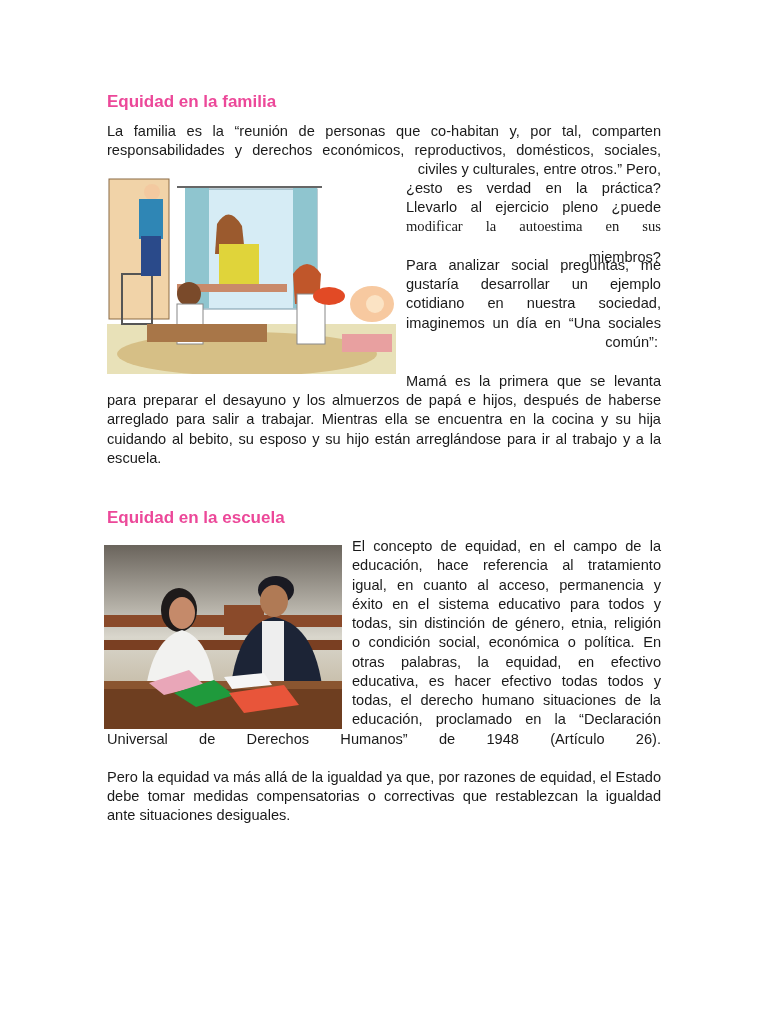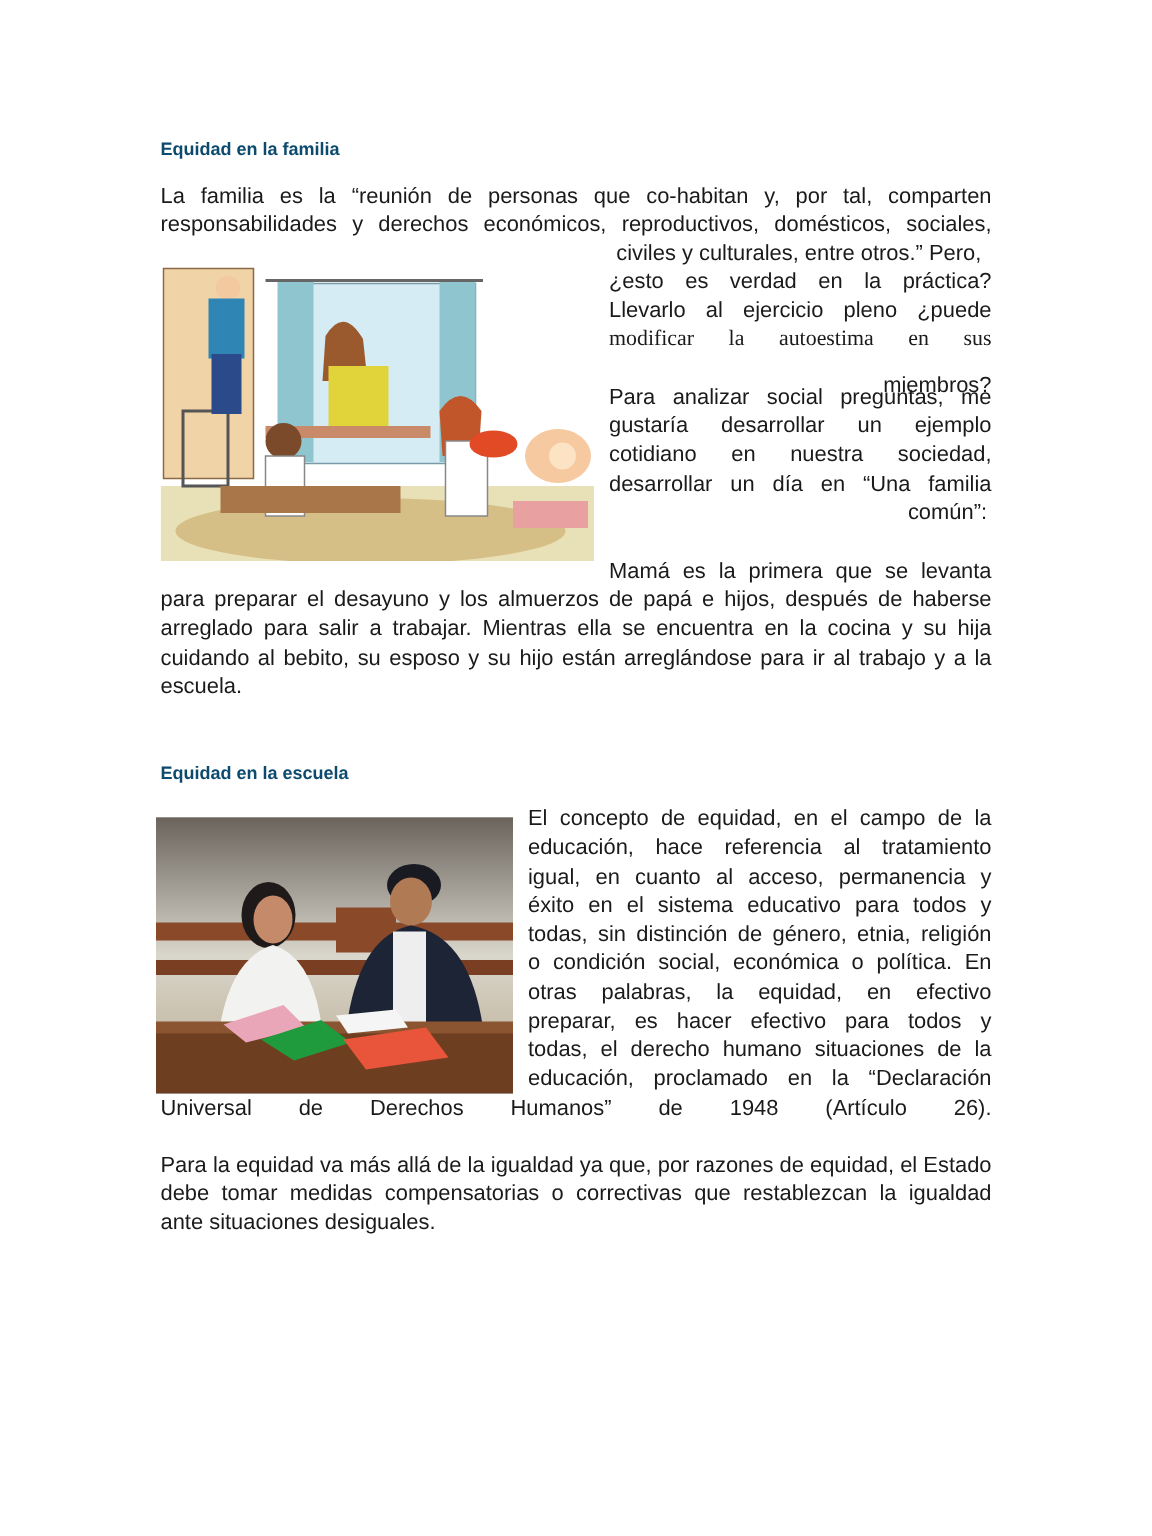--- a/index.html
+++ b/index.html
@@ -1,21 +1,21 @@
 <!DOCTYPE html>
 <html><head>
 <meta charset="utf-8">
 <style>
   html, body { margin: 0; padding: 0; }
   body {
     width: 768px; height: 1024px; background: #ffffff; position: relative; overflow: hidden;
     font-family: "Liberation Sans", sans-serif; color: #1a1a1a;
   }
   .abs { position: absolute; }
-  .h { font-weight: bold; font-size: 12px; color: #0c4a6e; }
+  .h { font-weight: bold; font-size: 17px; color: #ec4899; }
   .ln { position: absolute; font-size: 14.6px; line-height: 19px; white-space: nowrap; }
   .j { text-align: justify; text-align-last: justify; }
   .r { text-align: right; }
   .l { text-align: left; }
   .img-family {
     left: 107px; top: 174px; width: 289px; height: 200px; overflow: hidden; background: #fff;
   }
   .img-school {
     left: 104px; top: 545px; width: 238px; height: 184px; overflow: hidden;
     background: #3c3530;
@@ -63,29 +63,29 @@
     <path d="M186 100 Q200 80 214 100 L212 130 L188 130 Z" fill="#c0562a"></path>
     <rect x="190" y="120" width="28" height="50" fill="#ffffff" stroke="#888"></rect>
     <ellipse cx="222" cy="122" rx="16" ry="9" fill="#e24a25"></ellipse>
 
     <ellipse cx="265" cy="130" rx="22" ry="18" fill="#f7c9a0"></ellipse>
     <circle cx="268" cy="130" r="9" fill="#fbe3c4"></circle>
     <rect x="235" y="160" width="50" height="18" fill="#e8a0a0"></rect>
   </svg>
 </div>
 
-<div class="ln r" style="left:404px; top:160px; width:257px;text-align:center;">civiles y culturales, entre otros.” Pero,</div>
+<div class="ln r" style="left:404px; top:160px; width:257px;">civiles y culturales, entre otros.” Pero,</div>
 <div class="ln j" style="left:406px; top:179px; width:255px;">¿esto es verdad en la práctica?</div>
 <div class="ln j" style="left:406px; top:198px; width:255px;">Llevarlo al ejercicio pleno ¿puede</div>
 <div class="ln j" style="left:406px; top:217px; width:255px;font-family:Liberation Serif, serif;">modificar la autoestima en sus</div>
 <div class="ln r" style="left:406px; top:236px; width:255px;margin-top:12px;">miembros?</div>
 <div class="ln j" style="left:406px; top:256px; width:255px;">Para analizar social preguntas, me</div>
 <div class="ln j" style="left:406px; top:275px; width:255px;">gustaría desarrollar un ejemplo</div>
 <div class="ln j" style="left:406px; top:294px; width:255px;">cotidiano en nuestra sociedad,</div>
-<div class="ln j" style="left:406px; top:314px; width:255px;">desarrollar un día en “Una familia</div>
+<div class="ln j" style="left:406px; top:314px; width:255px;">imaginemos un día en “Una sociales</div>
 <div class="ln r" style="left:406px; top:333px; width:252px;">común”:</div>
 
 <div class="ln j" style="left:406px; top:372px; width:255px;">Mamá es la primera que se levanta</div>
 <div class="ln j" style="left:107px; top:391px; width:554px;">para preparar el desayuno y los almuerzos de papá e hijos, después de haberse</div>
 <div class="ln j" style="left:107px; top:410px; width:554px;">arreglado para salir a trabajar. Mientras ella se encuentra en la cocina y su hija</div>
 <div class="ln j" style="left:107px; top:430px; width:554px;">cuidando al bebito, su esposo y su hijo están arreglándose para ir al trabajo y a la</div>
 <div class="ln l" style="left:107px; top:449px; width:554px;">escuela.</div>
 
 <div class="abs h" style="left:107px; top:508px;text-align:right;">Equidad en la escuela</div>
 
@@ -123,20 +123,20 @@
   </svg>
 </div>
 
 <div class="ln j" style="left:352px; top:537px; width:309px;">El concepto de equidad, en el campo de la</div>
 <div class="ln j" style="left:352px; top:556px; width:309px;">educación, hace referencia al tratamiento</div>
 <div class="ln j" style="left:352px; top:576px; width:309px;">igual, en cuanto al acceso, permanencia y</div>
 <div class="ln j" style="left:352px; top:595px; width:309px;">éxito en el sistema educativo para todos y</div>
 <div class="ln j" style="left:352px; top:614px; width:309px;">todas, sin distinción de género, etnia, religión</div>
 <div class="ln j" style="left:352px; top:633px; width:309px;">o condición social, económica o política. En</div>
 <div class="ln j" style="left:352px; top:653px; width:309px;">otras palabras, la equidad, en efectivo</div>
-<div class="ln j" style="left:352px; top:672px; width:309px;">preparar, es hacer efectivo para todos y</div>
+<div class="ln j" style="left:352px; top:672px; width:309px;">educativa, es hacer efectivo todas todos y</div>
 <div class="ln j" style="left:352px; top:691px; width:309px;">todas, el derecho humano situaciones de la</div>
 <div class="ln j" style="left:352px; top:710px; width:309px;">educación, proclamado en la “Declaración</div>
 <div class="ln j" style="left:107px; top:730px; width:554px;">Universal de Derechos Humanos” de 1948 (Artículo 26).</div>
 
-<div class="ln j" style="left:107px; top:768px; width:554px;">Para la equidad va más allá de la igualdad ya que, por razones de equidad, el Estado</div>
+<div class="ln j" style="left:107px; top:768px; width:554px;">Pero la equidad va más allá de la igualdad ya que, por razones de equidad, el Estado</div>
 <div class="ln j" style="left:107px; top:787px; width:554px;">debe tomar medidas compensatorias o correctivas que restablezcan la igualdad</div>
 <div class="ln l" style="left:107px; top:806px; width:554px;">ante situaciones desiguales.</div>
 
 </body></html>

